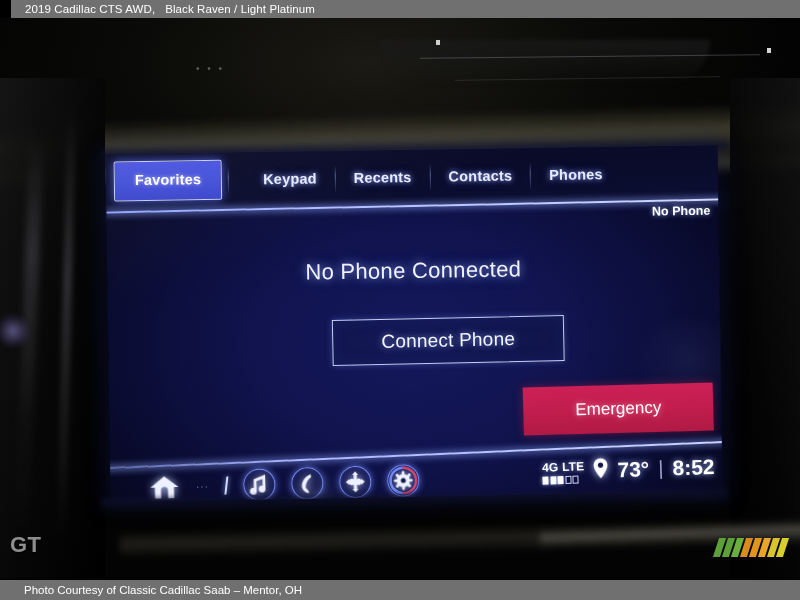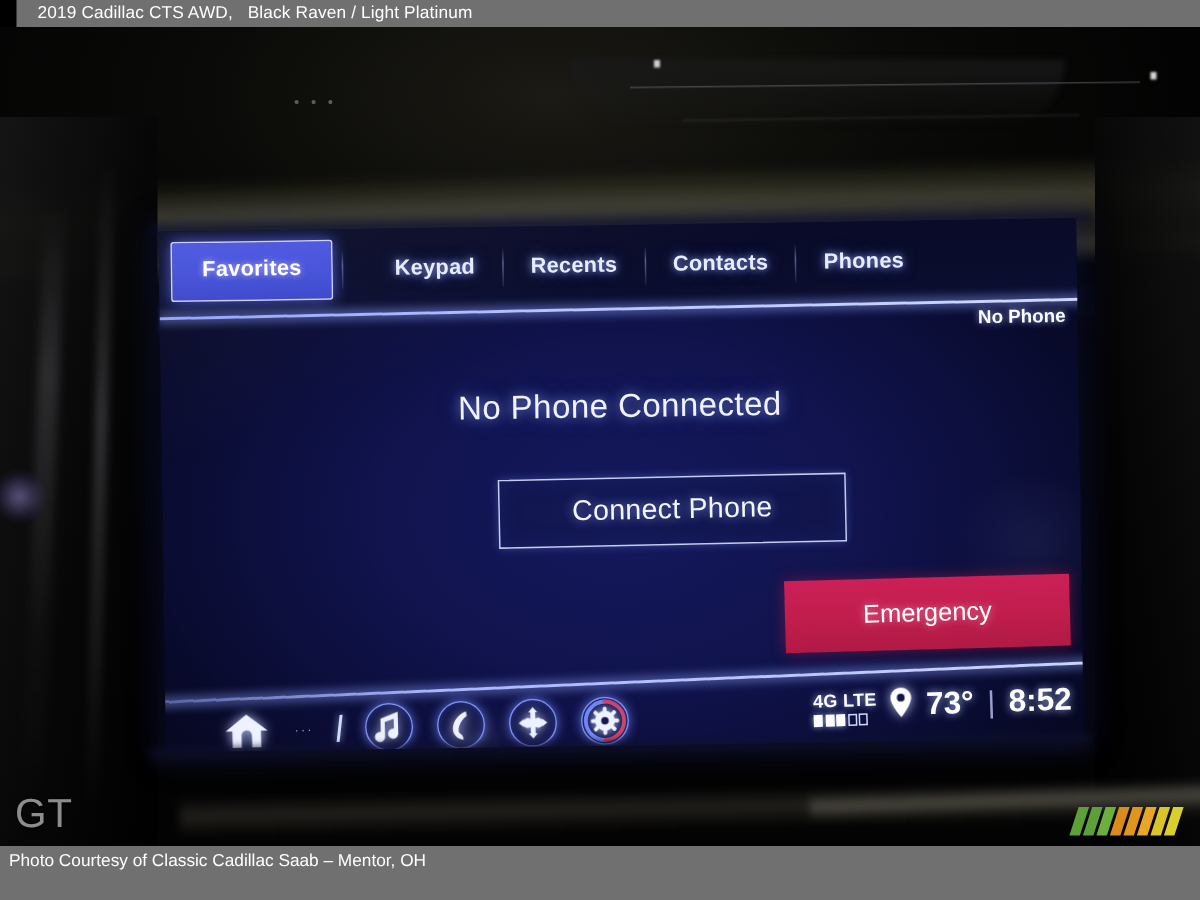--- a/index.html
+++ b/index.html
@@ -31,26 +31,26 @@
     line-height: 18px;
     padding-left: 14px;
     white-space: nowrap;
     letter-spacing: .1px;
   }
 
   
   .footer-bar {
     position: absolute;
     left: 0; bottom: 0;
-    width: 800px; height: 36px;
+    width: 800px; height: 20px;
     background: #707070;
     color: #ffffff;
     font-size: 11.5px;
     line-height: 20px;
-    padding-left: 6px;
+    padding-left: 24px;
     white-space: nowrap;
   }
 
   
   .photo {
     position: absolute;
     left: 0; top: 18px;
     width: 800px; height: 562px;
     overflow: hidden;
     background:
@@ -334,21 +334,21 @@
   .watermark {
     position: absolute;
     left: 10px; bottom: 22px;
     display: flex;
     align-items: baseline;
     color: rgba(228,228,228,.62);
     letter-spacing: 1px;
     text-shadow: 0 1px 1px rgba(0,0,0,.8);
     font-family: "Liberation Sans", sans-serif;
   }
-  .wm-gt  { font-size: 27px; font-weight: normal; letter-spacing: .5px; }
+  .wm-gt  { font-size: 22px; font-weight: bold; letter-spacing: .5px; }
   .wm-rest{ font-size: 20px; font-weight: bold; letter-spacing: 1.2px; }
 
   .color-bars {
     position: absolute;
     right: 14px; bottom: 23px;
     display: flex;
     gap: 2px;
     transform: skewX(-18deg);
   }
   .cbar { width: 7px; height: 19px; }

